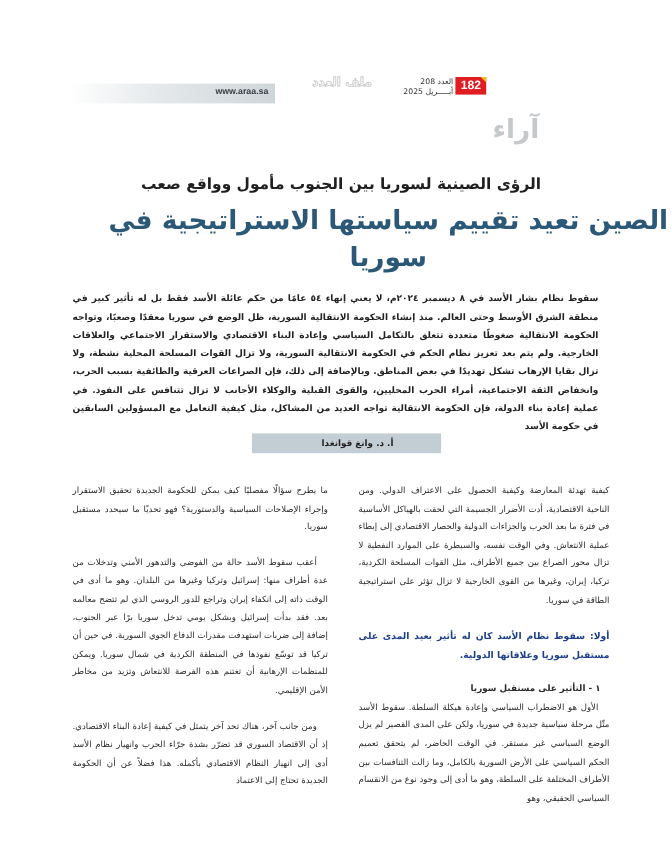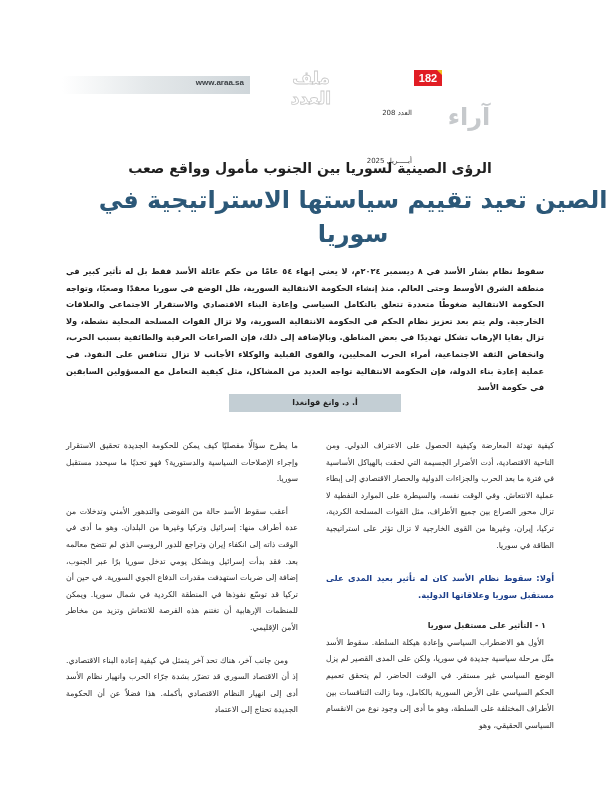--- a/index.html
+++ b/index.html
@@ -14,28 +14,28 @@
   .url-bar {
     position: absolute; left: 62px; top: 12px; width: 188px; height: 18px;
     background: linear-gradient(to right, #ffffff 0%, #e4e8ea 45%, #cfd6da 100%);
   }
   .url-text {
     position: absolute; right: 6px; top: 0px; font-size: 8px; line-height: 13px;
     color: #3a3f44; font-family: "Liberation Sans", sans-serif; font-weight: bold; direction: ltr;
   }
   .section-label {
     position: absolute; left: 280px; top: 4px; width: 62px; text-align: center;
-    font-size: 17px; font-weight: bold; color: #ffffff;
+    font-size: 11px; font-weight: bold; color: #ffffff;
     -webkit-text-stroke: 0.8px #c9c9c9; letter-spacing: 0.5px;
   }
   .issue-info {
     position: absolute; left: 370px; top: 6px; width: 42px; text-align: right;
     font-size: 7px; line-height: 9px; color: #333; direction: rtl;
   }
-  .issue-info div { white-space: nowrap; margin-top: 39px; }
+  .issue-info div { white-space: nowrap; }
   .page-num {
     position: absolute; left: 414px; top: 6px; width: 28px; height: 16px;
     background: #e11d24; color: #ffffff; font-weight: bold; font-size: 11px;
     line-height: 16px; text-align: center; font-family: "Liberation Sans", sans-serif;
   }
   .page-num::after {
     content: ""; position: absolute; right: 0; top: 0;
     border-top: 5px solid #f0c020; border-left: 5px solid transparent;
   }
   .logo {

